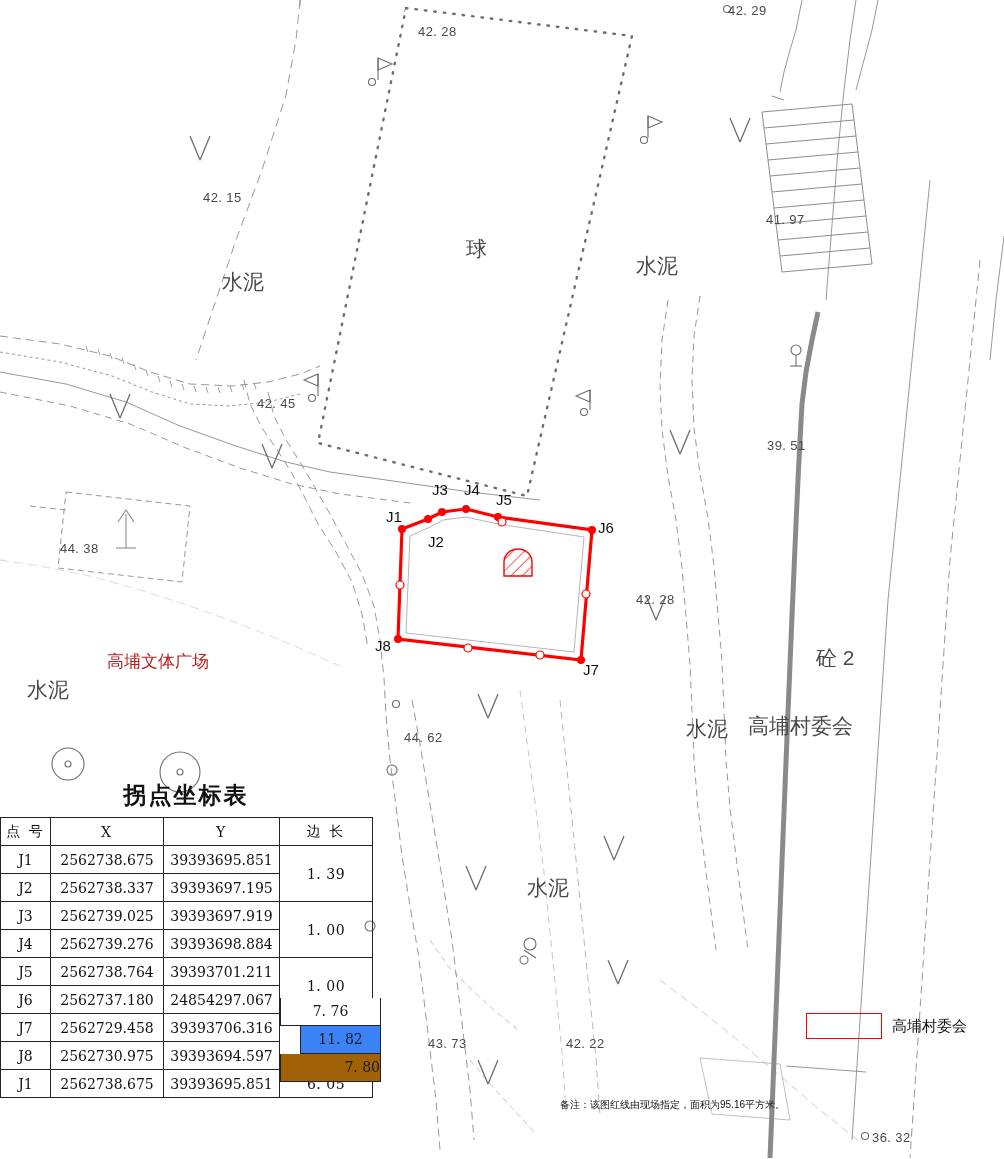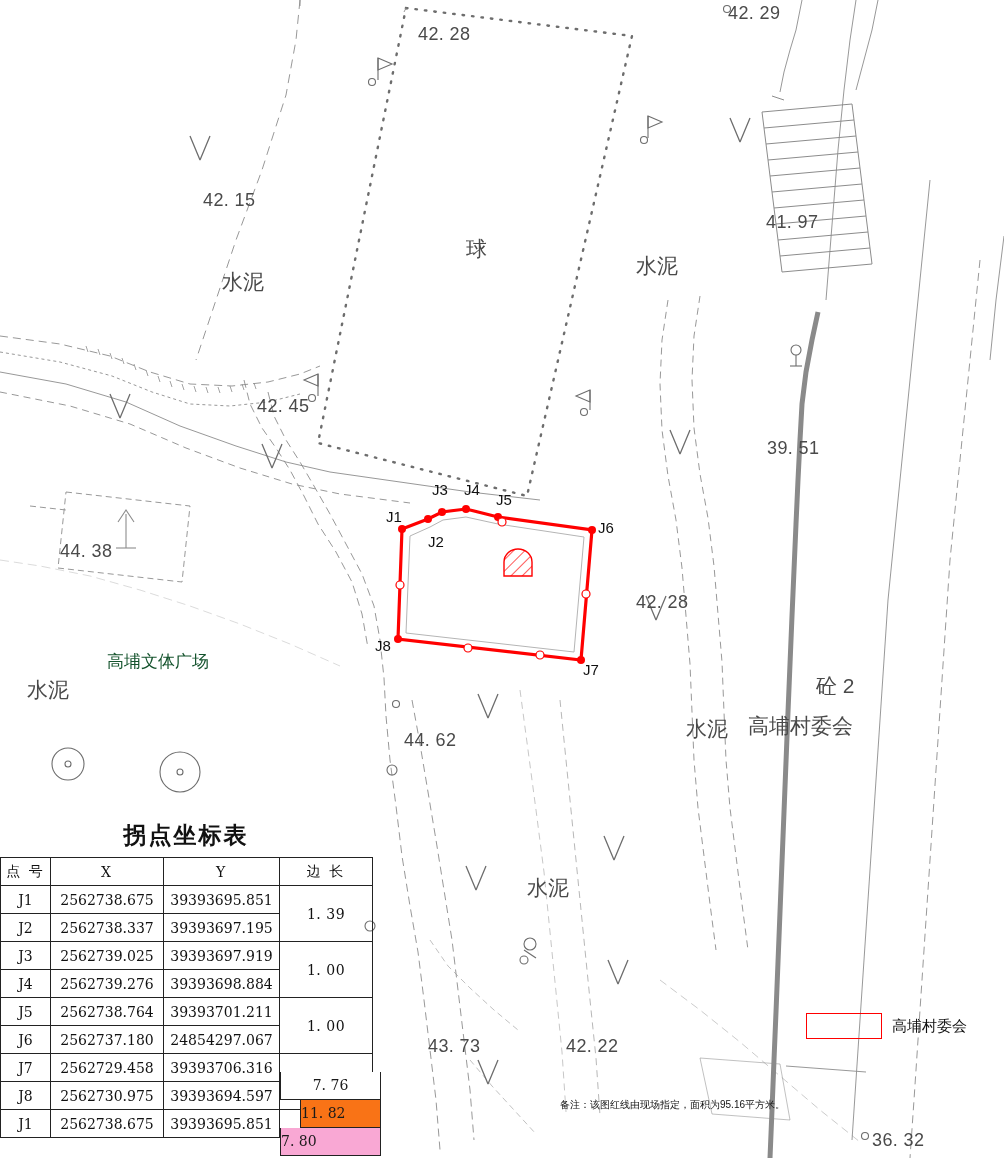--- a/index.html
+++ b/index.html
@@ -27,28 +27,28 @@
   }
   .map-label {
     position: absolute;
     font-family: "Liberation Sans", sans-serif;
     color: #3b3b3b;
     white-space: nowrap;
     pointer-events: none;
   }
   .lbl-cn {
     font-size: 17px;
-    color: #14532d;
+    color: #b91c1c;
   }
   .lbl-cn-big {
     font-size: 21px;
     color: #4a4a4a;
   }
   .lbl-elev {
-    font-size: 18px;
+    font-size: 13px;
     color: #4a4a4a;
     letter-spacing: 0.4px;
   }
   .lbl-j {
     font-size: 15px;
     color: #111;
     font-weight: normal;
   }
   
   #coord-block {
@@ -58,21 +58,20 @@
     width: 372px;
   }
   #coord-title {
     text-align: center;
     font-family: "DejaVu Serif", serif;
     font-size: 23px;
     font-weight: bold;
     letter-spacing: 2px;
     color: #111;
     padding-bottom: 6px;
-    margin-top: 40px;
   }
   table.coord {
     border-collapse: collapse;
     width: 372px;
     table-layout: fixed;
   }
   table.coord th, table.coord td {
     border: 1px solid #222;
     font-size: 14px;
     font-family: "DejaVu Serif", serif;
@@ -325,21 +324,21 @@
     <div class="map-label lbl-elev" style="left:766px; top:212px;">41. 97</div>
     <div class="map-label lbl-cn-big" style="left:466px; top:235px;">球</div>
     <div class="map-label lbl-cn-big" style="left:222px; top:268px;">水泥</div>
     <div class="map-label lbl-cn-big" style="left:636px; top:252px;">水泥</div>
     <div class="map-label lbl-elev" style="left:257px; top:396px;">42. 45</div>
     <div class="map-label lbl-elev" style="left:767px; top:438px;">39. 51</div>
     <div class="map-label lbl-elev" style="left:60px; top:541px;">44. 38</div>
     <div class="map-label lbl-elev" style="left:636px; top:592px;">42. 28</div>
     <div class="map-label lbl-cn" style="left:107px; top:650px;">高埔文体广场</div>
     <div class="map-label lbl-cn-big" style="left:27px; top:676px;">水泥</div>
-    <div class="map-label lbl-cn-big" style="left:816px; top:672px;text-align:center;">砼 2</div>
+    <div class="map-label lbl-cn-big" style="left:816px; top:644px;text-align:center;">砼 2</div>
     <div class="map-label lbl-elev" style="left:404px; top:730px;">44. 62</div>
     <div class="map-label lbl-cn-big" style="left:686px; top:715px;">水泥</div>
     <div class="map-label lbl-cn-big" style="left:748px; top:712px;">高埔村委会</div>
     <div class="map-label lbl-cn-big" style="left:527px; top:874px;">水泥</div>
     <div class="map-label lbl-elev" style="left:428px; top:1036px;">43. 73</div>
     <div class="map-label lbl-elev" style="left:566px; top:1036px;">42. 22</div>
     <div class="map-label lbl-elev" style="left:872px; top:1130px;">36. 32</div>
   </div>
 
   <div>
@@ -418,24 +417,24 @@
         <tr>
           <td>J1</td>
           <td>2562738.675</td>
           <td>39393695.851</td>
           <td class="len-cell">6. 05</td>
         </tr>
       </tbody>
     </table>
   </div>
 
-  <div style="position:absolute; left:280px; top:1072px; width:101px;">
+  <div style="position:absolute; left:280px; top:998px; width:101px;">
     <div style="border:1px solid #222; border-top:none; height:27px; line-height:27px; text-align:center; font-family:'DejaVu Serif',serif; font-size:14px; background:#fff;">7. 76</div>
-    <div style="border:1px solid #222; border-top:none; height:27px; line-height:27px; font-family:'DejaVu Serif',serif; font-size:14px; background:#f97316;margin-left:20px;">11. 82</div>
-    <div style="border:1px solid #222; border-top:none; height:27px; line-height:27px; text-align:left; font-family:'DejaVu Serif',serif; font-size:14px; background:#f9a8d4;">7. 80</div>
+    <div style="border:1px solid #222; border-top:none; height:27px; line-height:27px; text-align:center; font-family:'DejaVu Serif',serif; font-size:14px; background:#3b82f6;margin-left:20px;">11. 82</div>
+    <div style="border:1px solid #222; border-top:none; height:27px; line-height:27px; text-align:right; font-family:'DejaVu Serif',serif; font-size:14px; background:#a16207;">7. 80</div>
   </div>
 
   <div id="legend">
     <div class="legend-row">
       <div class="legend-swatch"></div>
       <div class="legend-label">高埔村委会</div>
     </div>
   </div>
 
   <div id="note">备注：该图红线由现场指定，面积为95.16平方米。</div>

